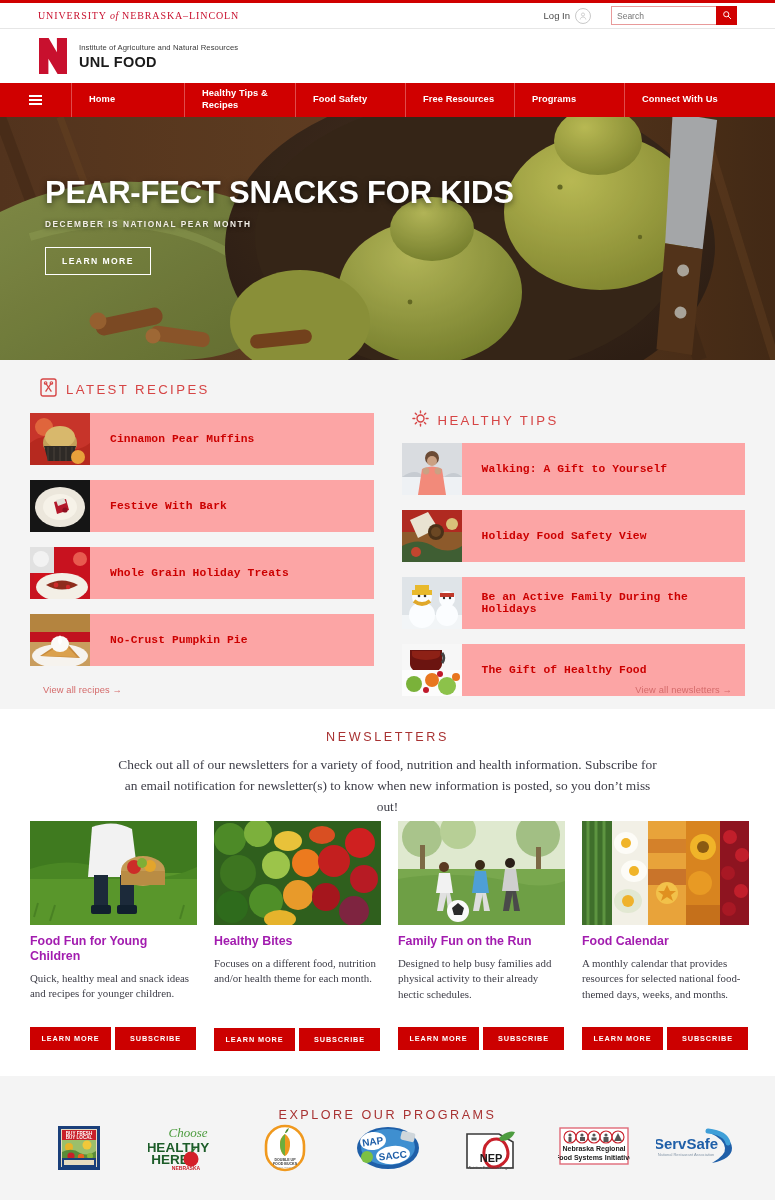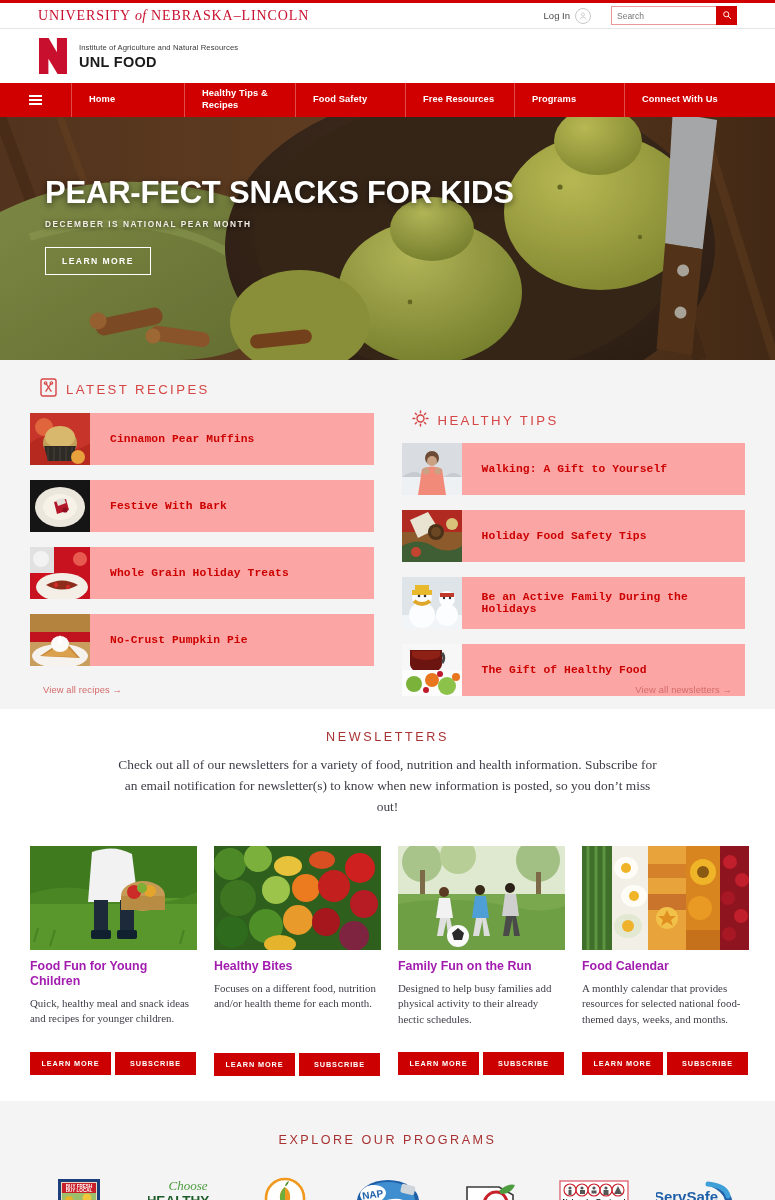--- a/index.html
+++ b/index.html
@@ -19,21 +19,21 @@
     border-top: 3px solid #d00000;
     border-bottom: 1px solid #e6e6e6;
     display: flex;
     align-items: center;
     padding: 0 38px 0 38px;
     position: relative;
   }
   .wordmark {
     color: #c8102e;
     font-family: "Liberation Serif", serif;
-    font-size: 14px;
+    font-size: 10px;
     letter-spacing: 0.9px;
     white-space: nowrap;
   }
   .wordmark i { font-style: italic; letter-spacing: .4px; }
   .topbar-right {
     margin-left: auto;
     display: flex;
     align-items: center;
     gap: 20px;
   }
@@ -230,21 +230,21 @@
     letter-spacing: 2.6px;
     margin-bottom: 11px;
   }
   .nl-intro {
     text-align: center;
     font-family: "Liberation Serif", serif;
     font-size: 13.4px;
     line-height: 1.55;
     color: #3c3c46;
     max-width: 540px;
-    margin: 0 auto 29px auto;
+    margin: 0 auto 4px auto;
   }
   .nl-grid { display: flex; gap: 17px; }
   .nl-card { width: 167px; }
   .nl-thumb { width: 167px; height: 104px; overflow: hidden; position: relative; }
   .nl-title {
     margin-top: 9px;
     color: #a21caf;
     font-size: 12.4px;
     font-weight: bold;
     line-height: 1.18;
@@ -278,21 +278,20 @@
   
   .programs {
     background: #f4f4f4;
     padding: 32px 18px 30px 18px;
   }
   .prog-heading {
     text-align: center;
     color: #a83232;
     font-size: 12.6px;
     letter-spacing: 2.5px;
-    margin-bottom: 28px;
   }
   .prog-grid {
     display: flex;
     justify-content: center;
     gap: 0;
   }
   .prog-item {
     width: 103px;
     display: flex; flex-direction: column; align-items: center;
     cursor: pointer;
@@ -562,21 +561,21 @@
             <rect width="60" height="52" fill="#8d5a2b"></rect>
             <path d="M0 0 h60 v22 H0 Z" fill="#b02a21"></path>
             <path d="M8 10 l18 -8 l10 16 l-20 10 Z" fill="#e9e3d2"></path>
             <circle cx="34" cy="22" r="8" fill="#4a3118"></circle>
             <circle cx="34" cy="22" r="5" fill="#6b4723"></circle>
             <path d="M0 36 q18 -10 34 2 q14 6 26 -2 v16 H0 Z" fill="#3f5e33"></path>
             <circle cx="14" cy="42" r="5" fill="#c3452f"></circle>
             <circle cx="50" cy="14" r="6" fill="#d9c27a"></circle>
           </svg>
         </div>
-        <div class="card-title">Holiday Food Safety Tips</div>
+        <div class="card-title">Holiday Food Safety View</div>
       </div>
 
       <div class="card">
         <div class="card-thumb">
           <svg width="60" height="52" viewBox="0 0 60 52" preserveAspectRatio="none">
             <rect width="60" height="52" fill="#dfe4e8"></rect>
             <rect y="38" width="60" height="14" fill="#f2f5f7"></rect>
             <circle cx="20" cy="20" r="10" fill="#fbfdff"></circle>
             <circle cx="20" cy="38" r="13" fill="#fbfdff"></circle>
             <path d="M10 13 h20 v5 H10 Z" fill="#e8b92c"></path>

